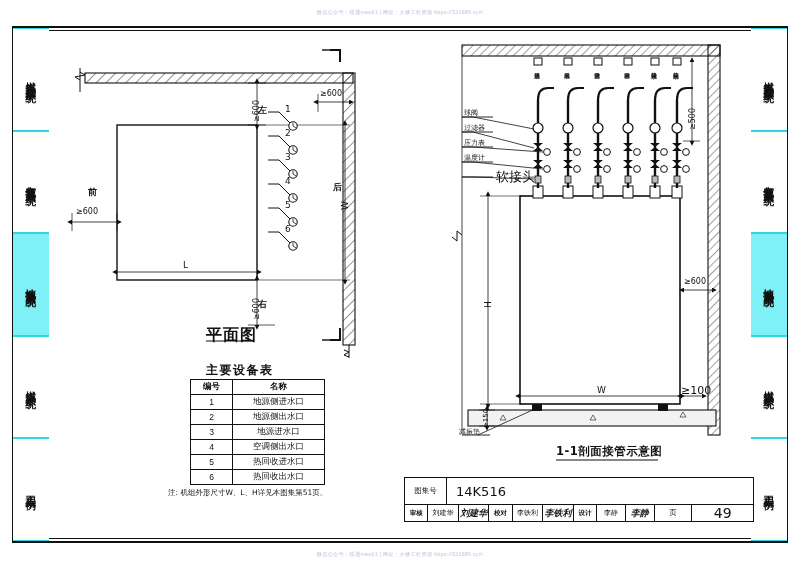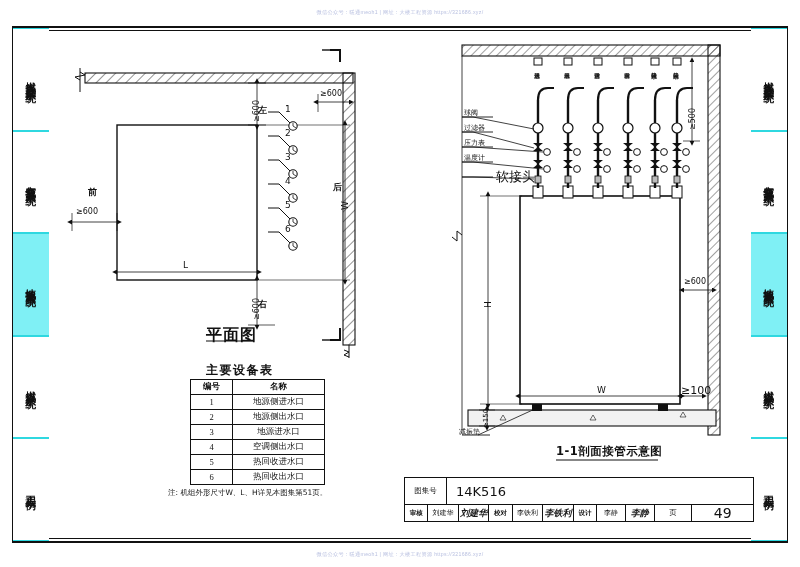--- a/index.html
+++ b/index.html
@@ -87,21 +87,21 @@
     font-family: "DejaVu Sans", sans-serif;
     color:#111;
     white-space: nowrap;
     line-height:1;
   }
 
   
   .eqtable { position: absolute; border-collapse: collapse; }
   .eqtable td, .eqtable th {
     border: 1px solid #111;
-    font-family: Liberation Serif, serif;
+    font-family: Liberation Sans, sans-serif;
     font-size: 8.5px;
     text-align: center;
     color: #111;
     padding: 1px 0;
     margin-top: 8px;
   }
   .eqtable th { font-weight: 700; }
   .col-no { width: 42px; }
   .col-name { width: 92px; }
 

